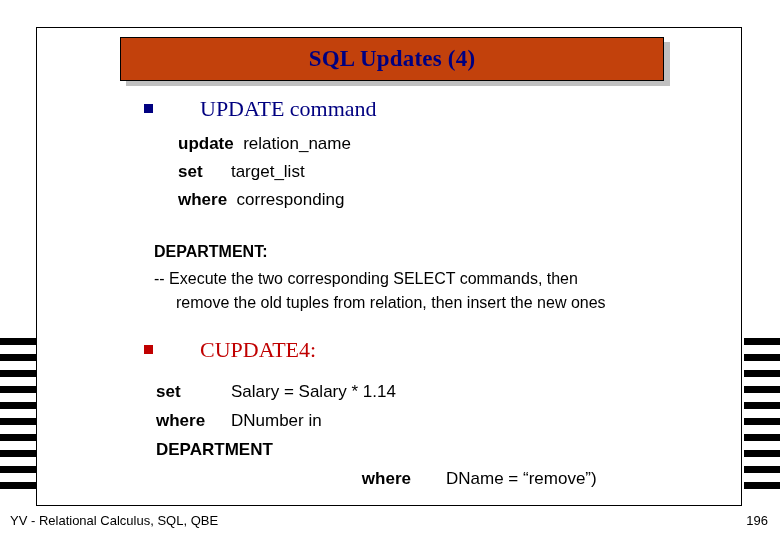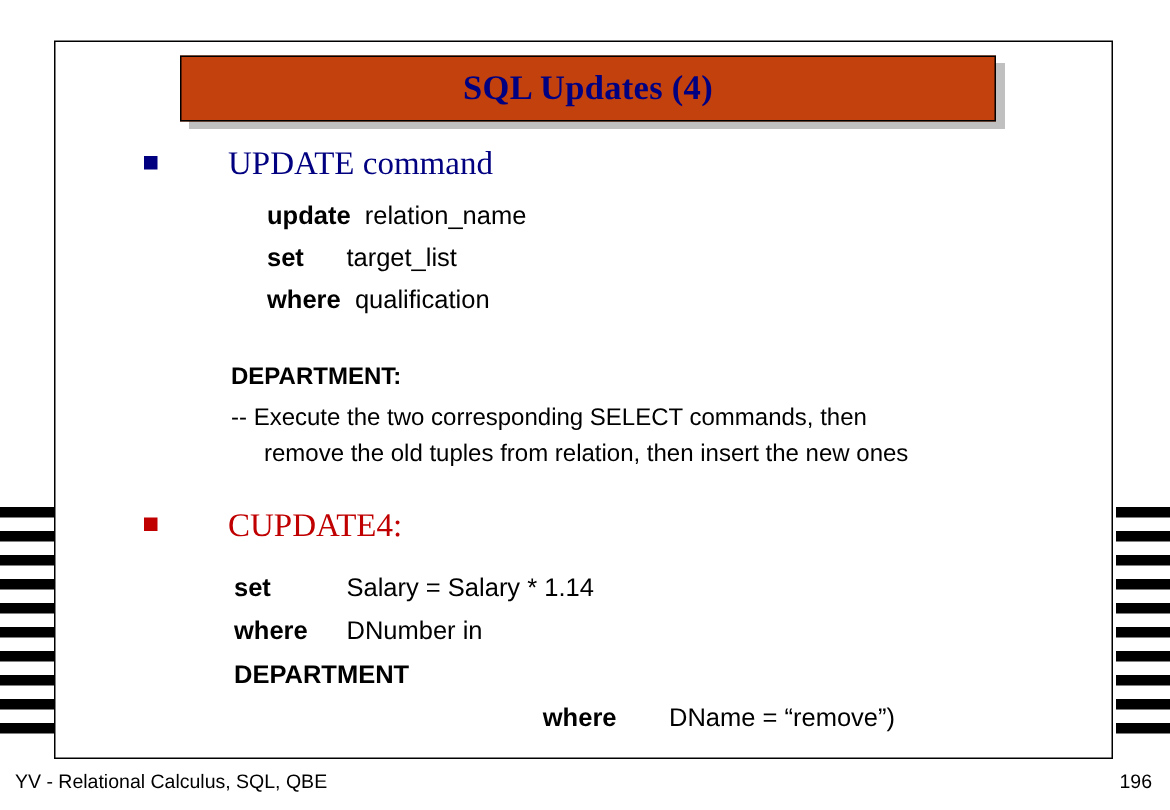--- a/index.html
+++ b/index.html
@@ -78,20 +78,21 @@
     position: absolute;
     left: 36px;
     top: 96px;
     width: 706px;
   }
 
   .bullet-row {
     position: relative;
     padding-left: 116px;
     margin-bottom: 2px;
+    margin-left: 48px;
   }
   .bullet-mark {
     position: absolute;
     left: 60px;
     top: 8px;
     width: 9px;
     height: 9px;
     background: #000080;
   }
   .bullet-mark.red { background: #c00000; }
@@ -206,21 +207,21 @@
     <div>
       <span class="kw">update</span>
       &nbsp;<span>relation_name</span>
     </div>
     <div>
       <span class="kw">set</span>
       &nbsp;&nbsp;&nbsp;&nbsp;&nbsp;<span>target_list</span>
     </div>
     <div>
       <span class="kw">where</span>
-      &nbsp;<span>qualification</span>
+      &nbsp;<span>corresponding</span>
     </div>
   </div>
 
   <div class="sem-block">
     <div class="sem-head">DEPARTMENT:</div>
     <div>-- Execute the two corresponding SELECT commands, then</div>
     <div class="sem-line2">remove the old tuples from relation, then insert the new ones</div>
   </div>
 
   <div class="bullet-row" style="margin-top:22px;">

